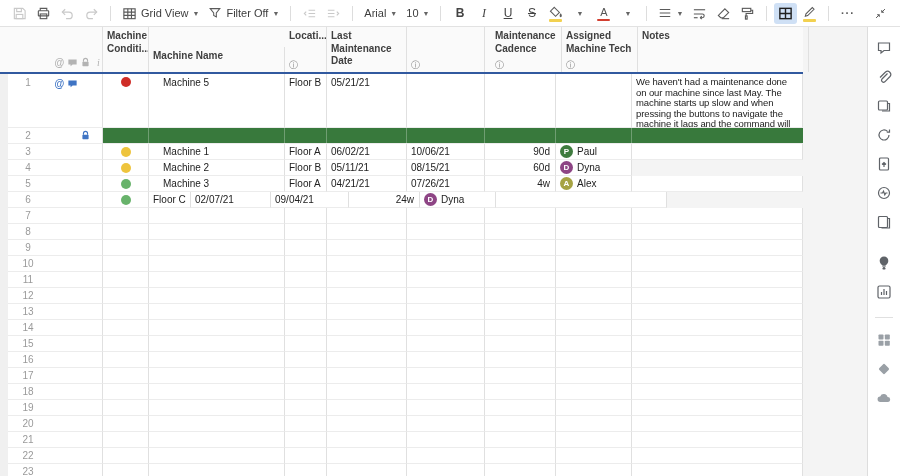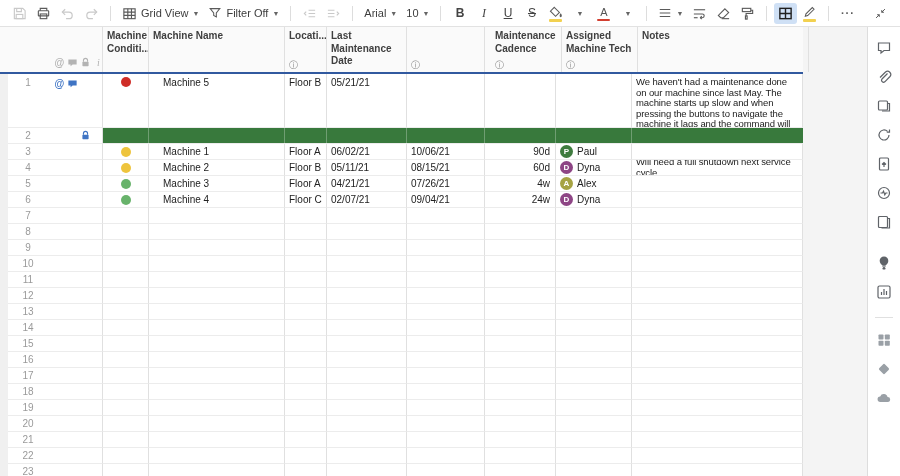--- a/index.html
+++ b/index.html
@@ -280,21 +280,21 @@
                   <rect x="3.5" y="7" width="9" height="6.5" rx="1" fill="currentColor"></rect>
                 </svg>
               </span>
               <span class="slot gray-ic">
                 <i style="font-family:'Liberation Serif',serif;font-size:10px">i</i>
               </span>
             </div>
         </div>
         <div style="display:flex" id="header-cols">
             <div class="hcell" style="width: 46px;"><span class="hlabel">Machine Conditi...</span></div>
-            <div class="hcell" style="width: 136px;"><span class="hlabel">Machine Name</span></div>
+            <div class="hcell" style="width: 136px; margin-top: 20px;"><span class="hlabel">Machine Name</span></div>
             <div class="hcell" style="width: 42px;"><span class="hlabel">Locati...</span><span class="hinfo">ⓘ</span></div>
             <div class="hcell" style="width: 80px;"><span class="hlabel">Last Maintenance Date</span></div>
             <div class="hcell" style="width: 78px;"><span class="hinfo">ⓘ</span></div>
             <div class="hcell" style="width: 71px; margin-left: 6px;"><span class="hlabel">Maintenance Cadence</span><span class="hinfo">ⓘ</span></div>
             <div class="hcell" style="width: 76px;"><span class="hlabel">Assigned Machine Tech</span><span class="hinfo">ⓘ</span></div>
             <div class="hcell" style="width: 171px;"><span class="hlabel">Notes</span></div>
           </div>
       </div>
       <div class="grid-body" id="grid-body">
           <div class="grow tall">
@@ -420,23 +420,20 @@
             <div class="cell " style="width: 78px;">
               <span>08/15/21</span>
             </div>
             <div class="cell cadcell" style="width: 71px;">
               <span>60d</span>
             </div>
             <div class="cell " style="width: 76px;">
               <span class="avatar" style="background: rgb(142, 69, 133);">D</span>
               <span>Dyna</span>
             </div>
-            <div class="cell notecell" style="width: 171px;">
-              <span class="note-text">Will need a full shutdown next service cycle.</span>
-            </div>
           </div>
           <div class="grow">
             <div class="lmargin"></div>
             <div class="numcell">5</div>
             <div class="indcell">
               <div class="slots">
                 <span class="slot"></span>
                 <span class="slot"></span>
                 <span class="slot"></span>
                 <span class="slot"></span>
@@ -472,23 +469,20 @@
             <div class="indcell">
               <div class="slots">
                 <span class="slot"></span>
                 <span class="slot"></span>
                 <span class="slot"></span>
                 <span class="slot"></span>
               </div>
             </div>
             <div class="cell dotcell" style="width: 46px;">
               <span class="dot" style="background: rgb(104, 179, 107);"></span>
-            </div>
-            <div class="cell namecell" style="width: 136px;">
-              <span>Machine 4</span>
             </div>
             <div class="cell " style="width: 42px;">
               <span>Floor C</span>
             </div>
             <div class="cell " style="width: 80px;">
               <span>02/07/21</span>
             </div>
             <div class="cell " style="width: 78px;">
               <span>09/04/21</span>
             </div>

